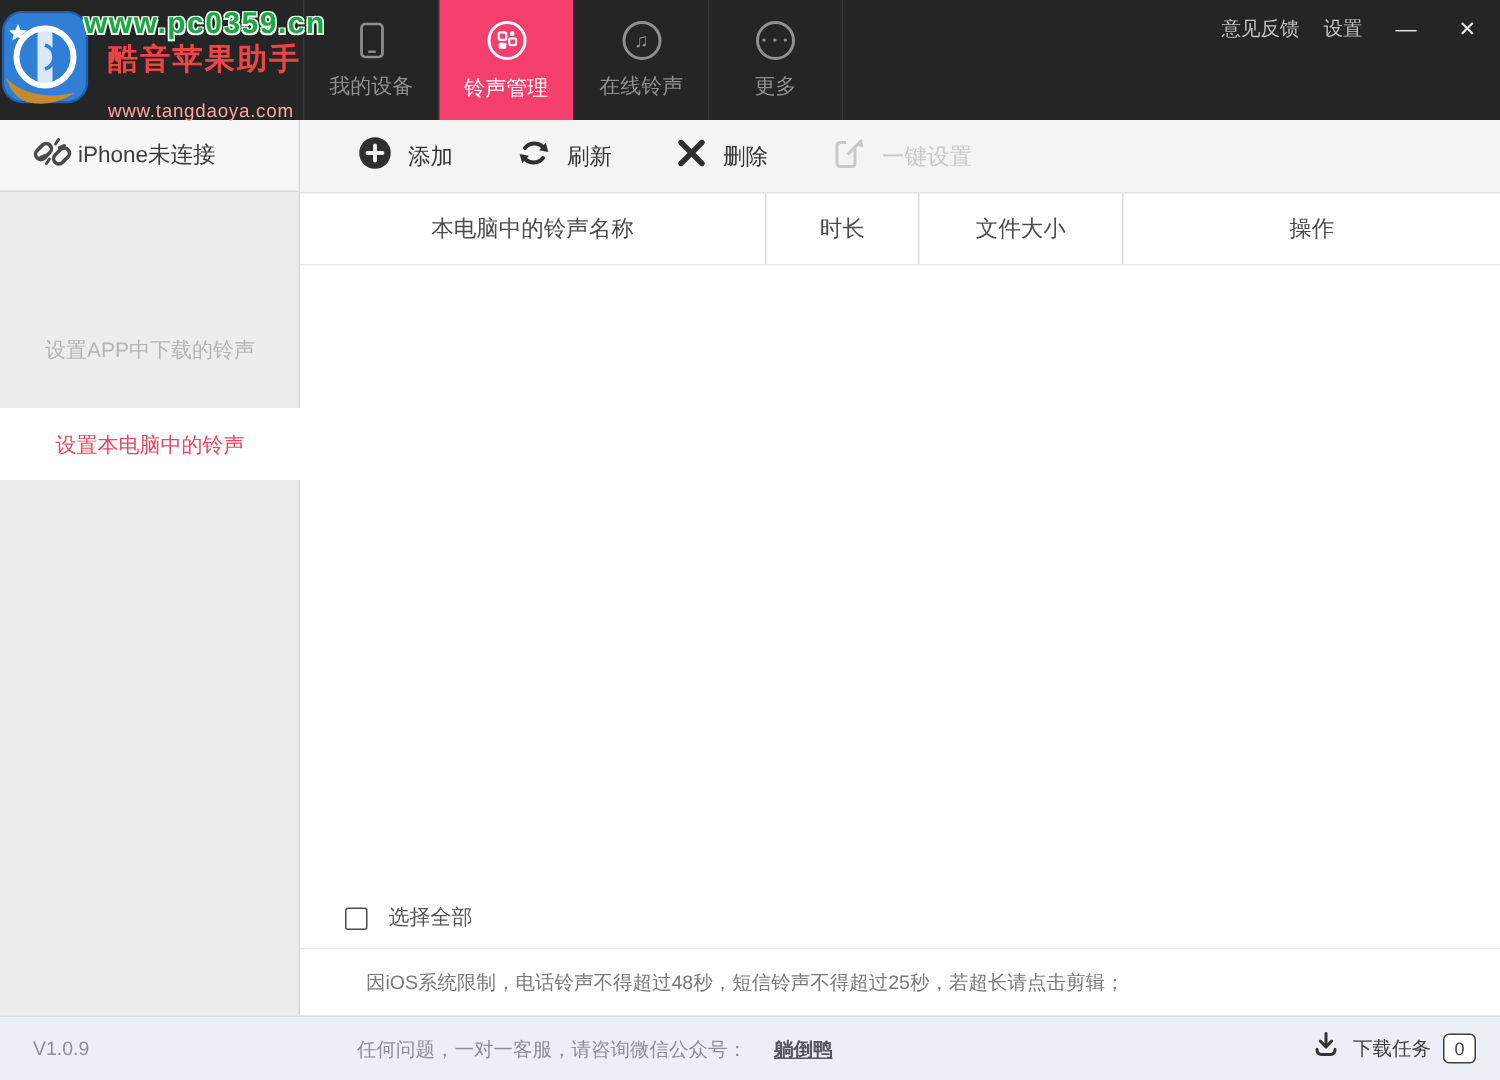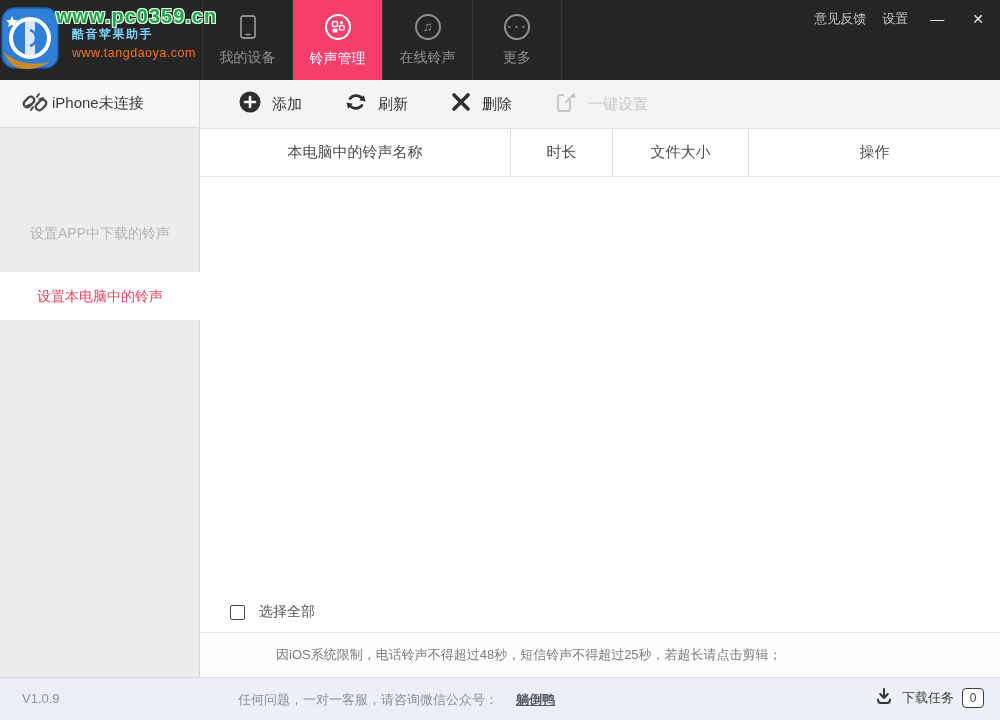--- a/index.html
+++ b/index.html
@@ -4,22 +4,22 @@
 <style>
   * { margin:0; padding:0; box-sizing:border-box; }
   html,body { width:1000px; height:720px; }
   body { font-family:"Liberation Sans","DejaVu Sans",sans-serif; }
   .window { position:relative; width:1000px; height:720px; background:#fff; overflow:hidden; }
 
   
   .header { position:absolute; left:0; top:0; width:1000px; height:80px; background:#252525; }
   .logo-icon { position:absolute; left:0; top:6px; width:60px; height:66px; }
   .logo-text { position:absolute; left:72px; top:26px; z-index:2; }
-  .logo-title { font-size:12px; font-weight:bold; color:#7dd3fc; letter-spacing:1.5px; }
-  .logo-url { font-size:12.5px; color:#f97316; margin-top:3px; letter-spacing:0.5px; }
+  .logo-title { font-size:20px; font-weight:bold; color:#ef4444; letter-spacing:1.5px; }
+  .logo-url { font-size:12.5px; color:#fca5a5; margin-top:14px; letter-spacing:0.5px; }
   .watermark { position:absolute; left:56px; top:4px; z-index:3; line-height:1.1; pointer-events:none; }
   .wm1 { font-size:28px; font-weight:bold; color:#2b66cc;
          text-shadow:1px 1px 0 #153a80,-1px -1px 0 #153a80,1px -1px 0 #153a80,-1px 1px 0 #153a80; }
   .wm2 { font-size:20px; font-weight:bold; color:#1ea54a; letter-spacing:1px; margin-top:1px;
          text-shadow:1px 1px 0 #eaffea,-1px -1px 0 #eaffea,1px -1px 0 #eaffea,-1px 1px 0 #eaffea; }
 
   .tabs { position:absolute; left:202px; top:0; height:80px; display:flex; }
   .tab { width:90px; height:80px; display:flex; flex-direction:column; align-items:center; justify-content:center;
          gap:9px; border-left:1px solid #363636; color:#8f8f8f; cursor:pointer; }
   .tab:last-child { border-right:1px solid #363636; }
@@ -59,21 +59,21 @@
 
   .table-body { position:absolute; left:200px; top:178px; width:800px; height:414px; background:#fff; }
 
   .select-row { position:absolute; left:200px; top:592px; width:800px; height:41px;
                 border-bottom:1px solid #e8e8e8; display:flex; align-items:center; padding-left:30px; gap:14px; }
   .checkbox { width:15px; height:15px; border:1.5px solid #4a4a4a; border-radius:2px; background:#fff; cursor:pointer; }
   .select-label { font-size:14px; color:#555555; }
 
   .notice-bar { position:absolute; left:200px; top:633px; width:800px; height:44px; display:flex;
                 align-items:center; padding-left:44px; background:#fefefe; }
-  .notice-text { font-size:13px; color:#7a7a7a;margin-left:32px; }
+  .notice-text { font-size:13px; color:#7a7a7a; }
 
   
   .footer { position:absolute; left:0; top:677px; width:1000px; height:48px; background:#edeff6;
             border-top:1px solid #d9dbe4; }
   .version { position:absolute; left:22px; top:13px; font-size:13px; color:#8f8f98; }
   .support { position:absolute; left:238px; top:13px; font-size:13px; color:#8d8d96; display:flex; }
   .support-account { margin-left:18px; color:#55555e; font-weight:bold; text-decoration:underline; cursor:pointer; }
   .download-area { position:absolute; right:16px; top:8px; display:flex; align-items:center; gap:8px; cursor:pointer; }
   .download-label { font-size:13px; color:#3f3f3f; }
   .download-badge { min-width:22px; height:20px; border:1.5px solid #3f3f3f; border-radius:4px; background:#fff;

